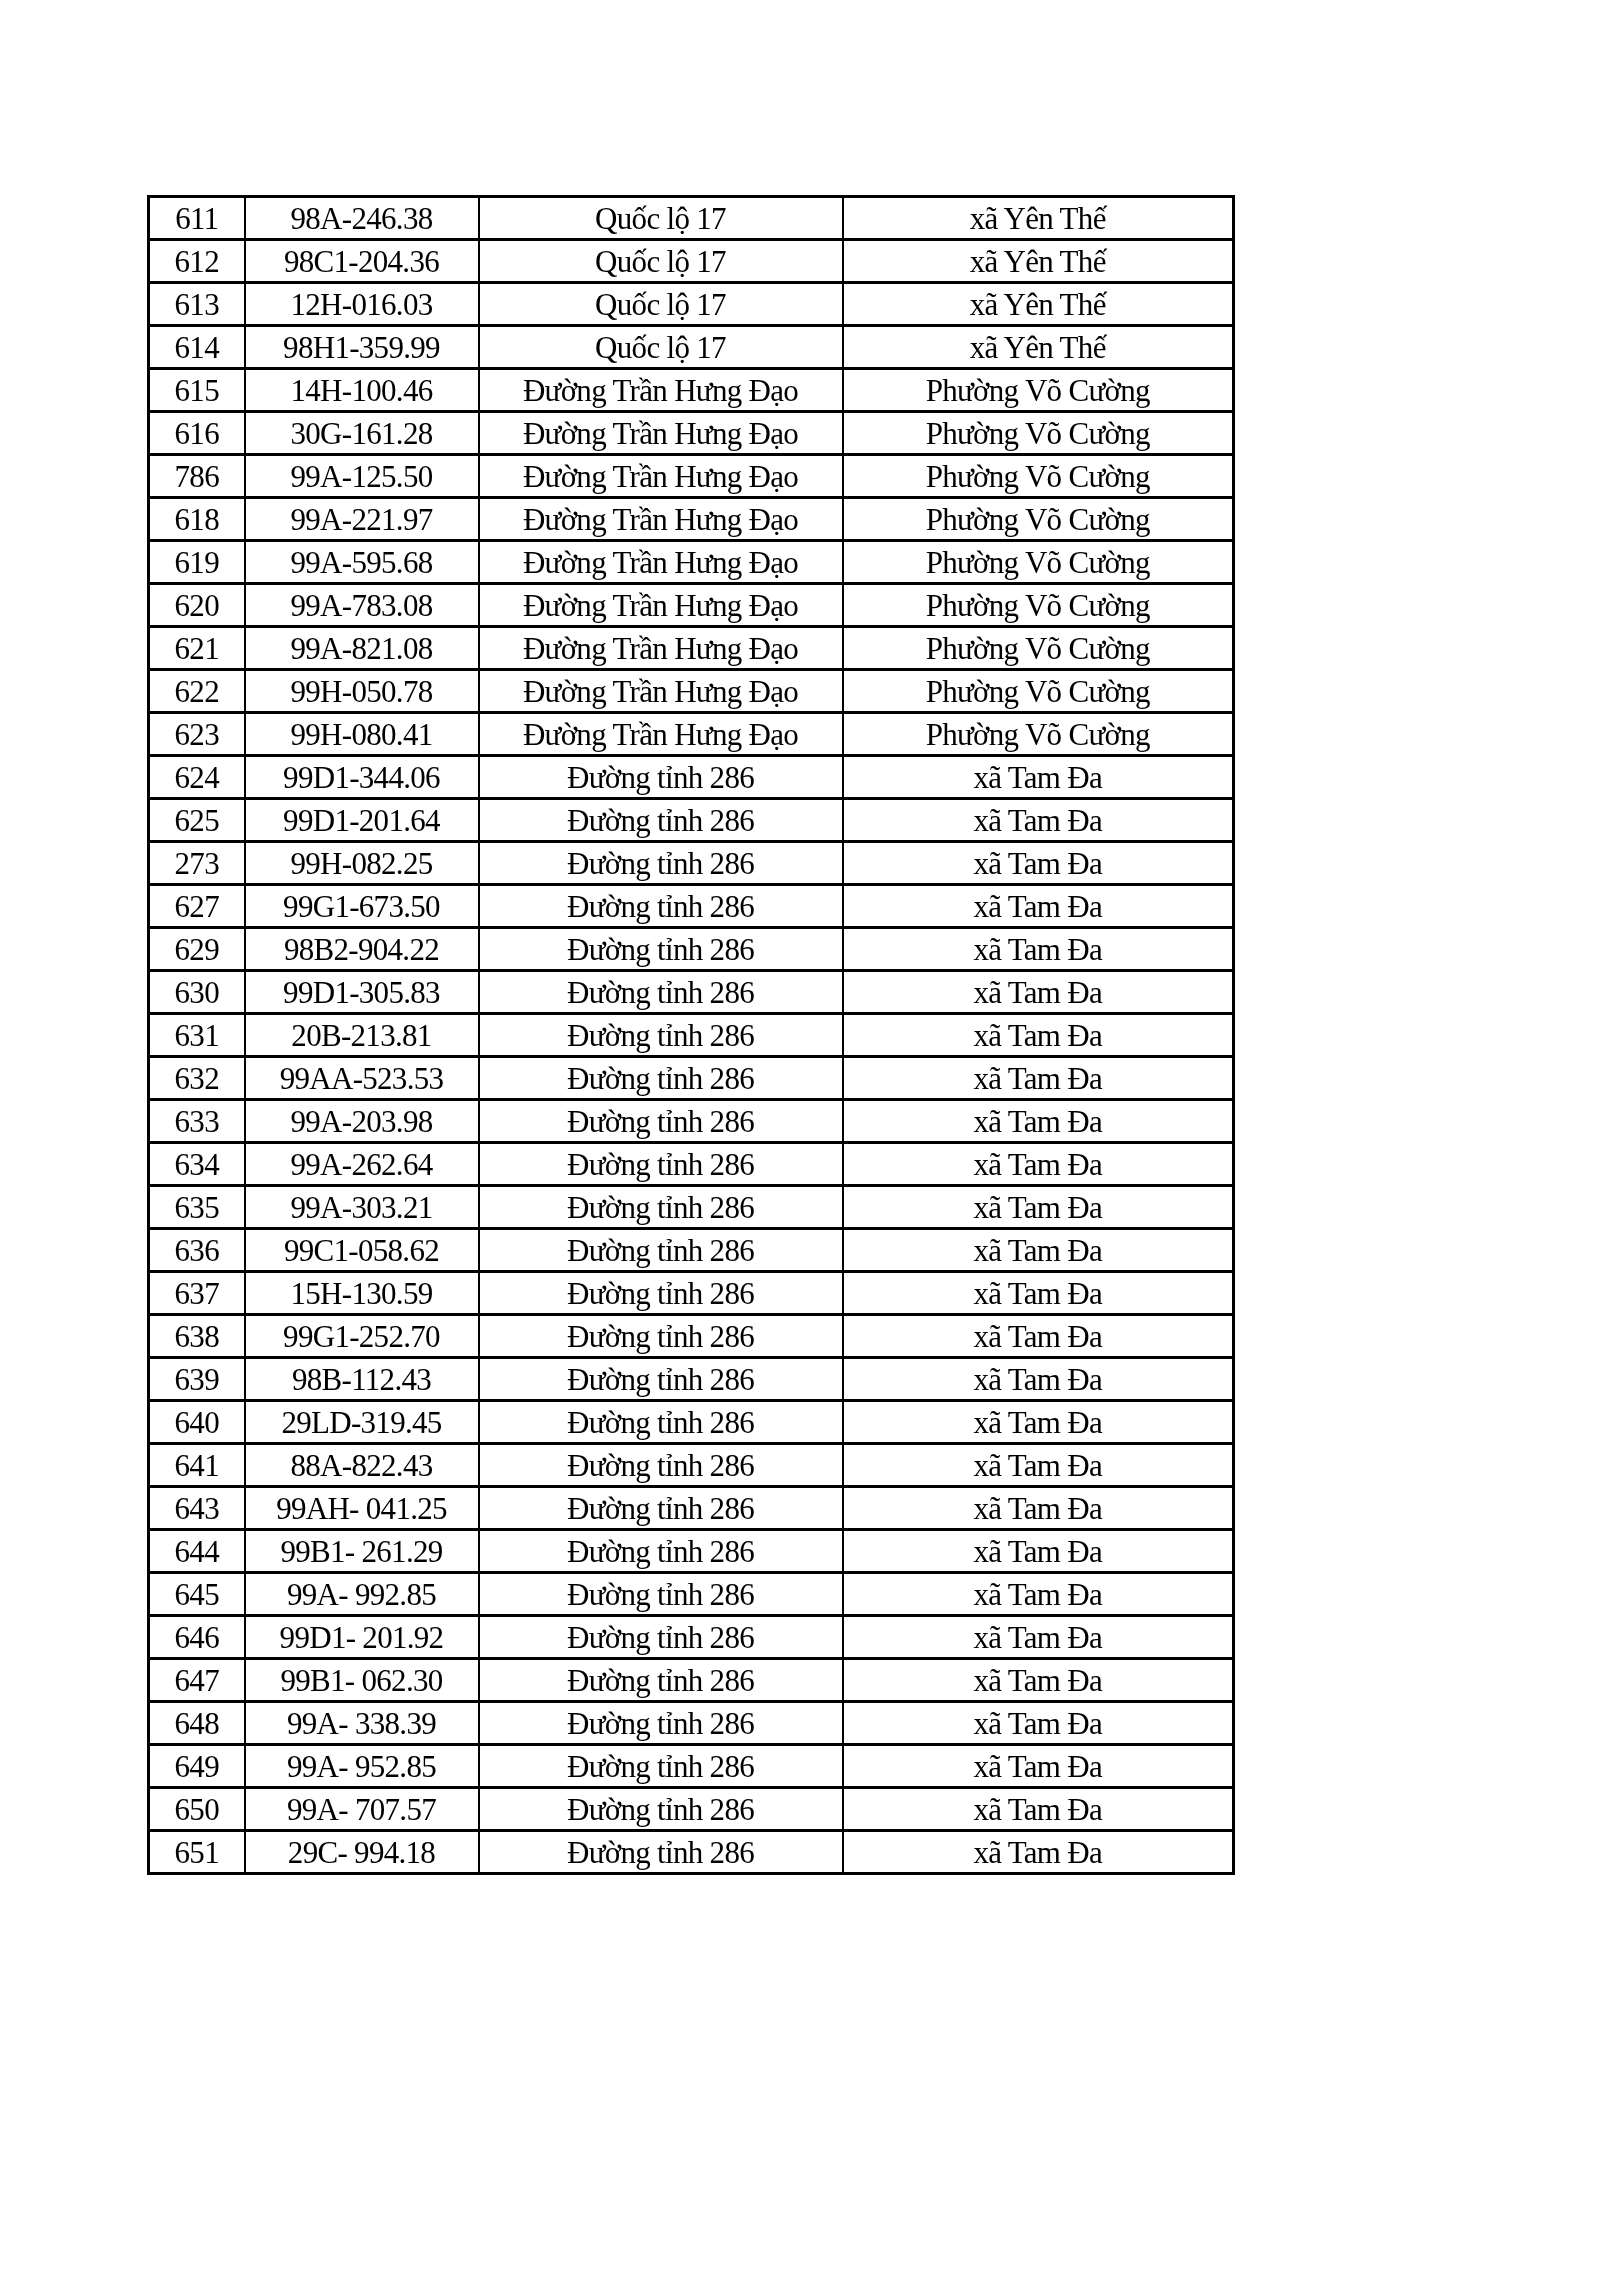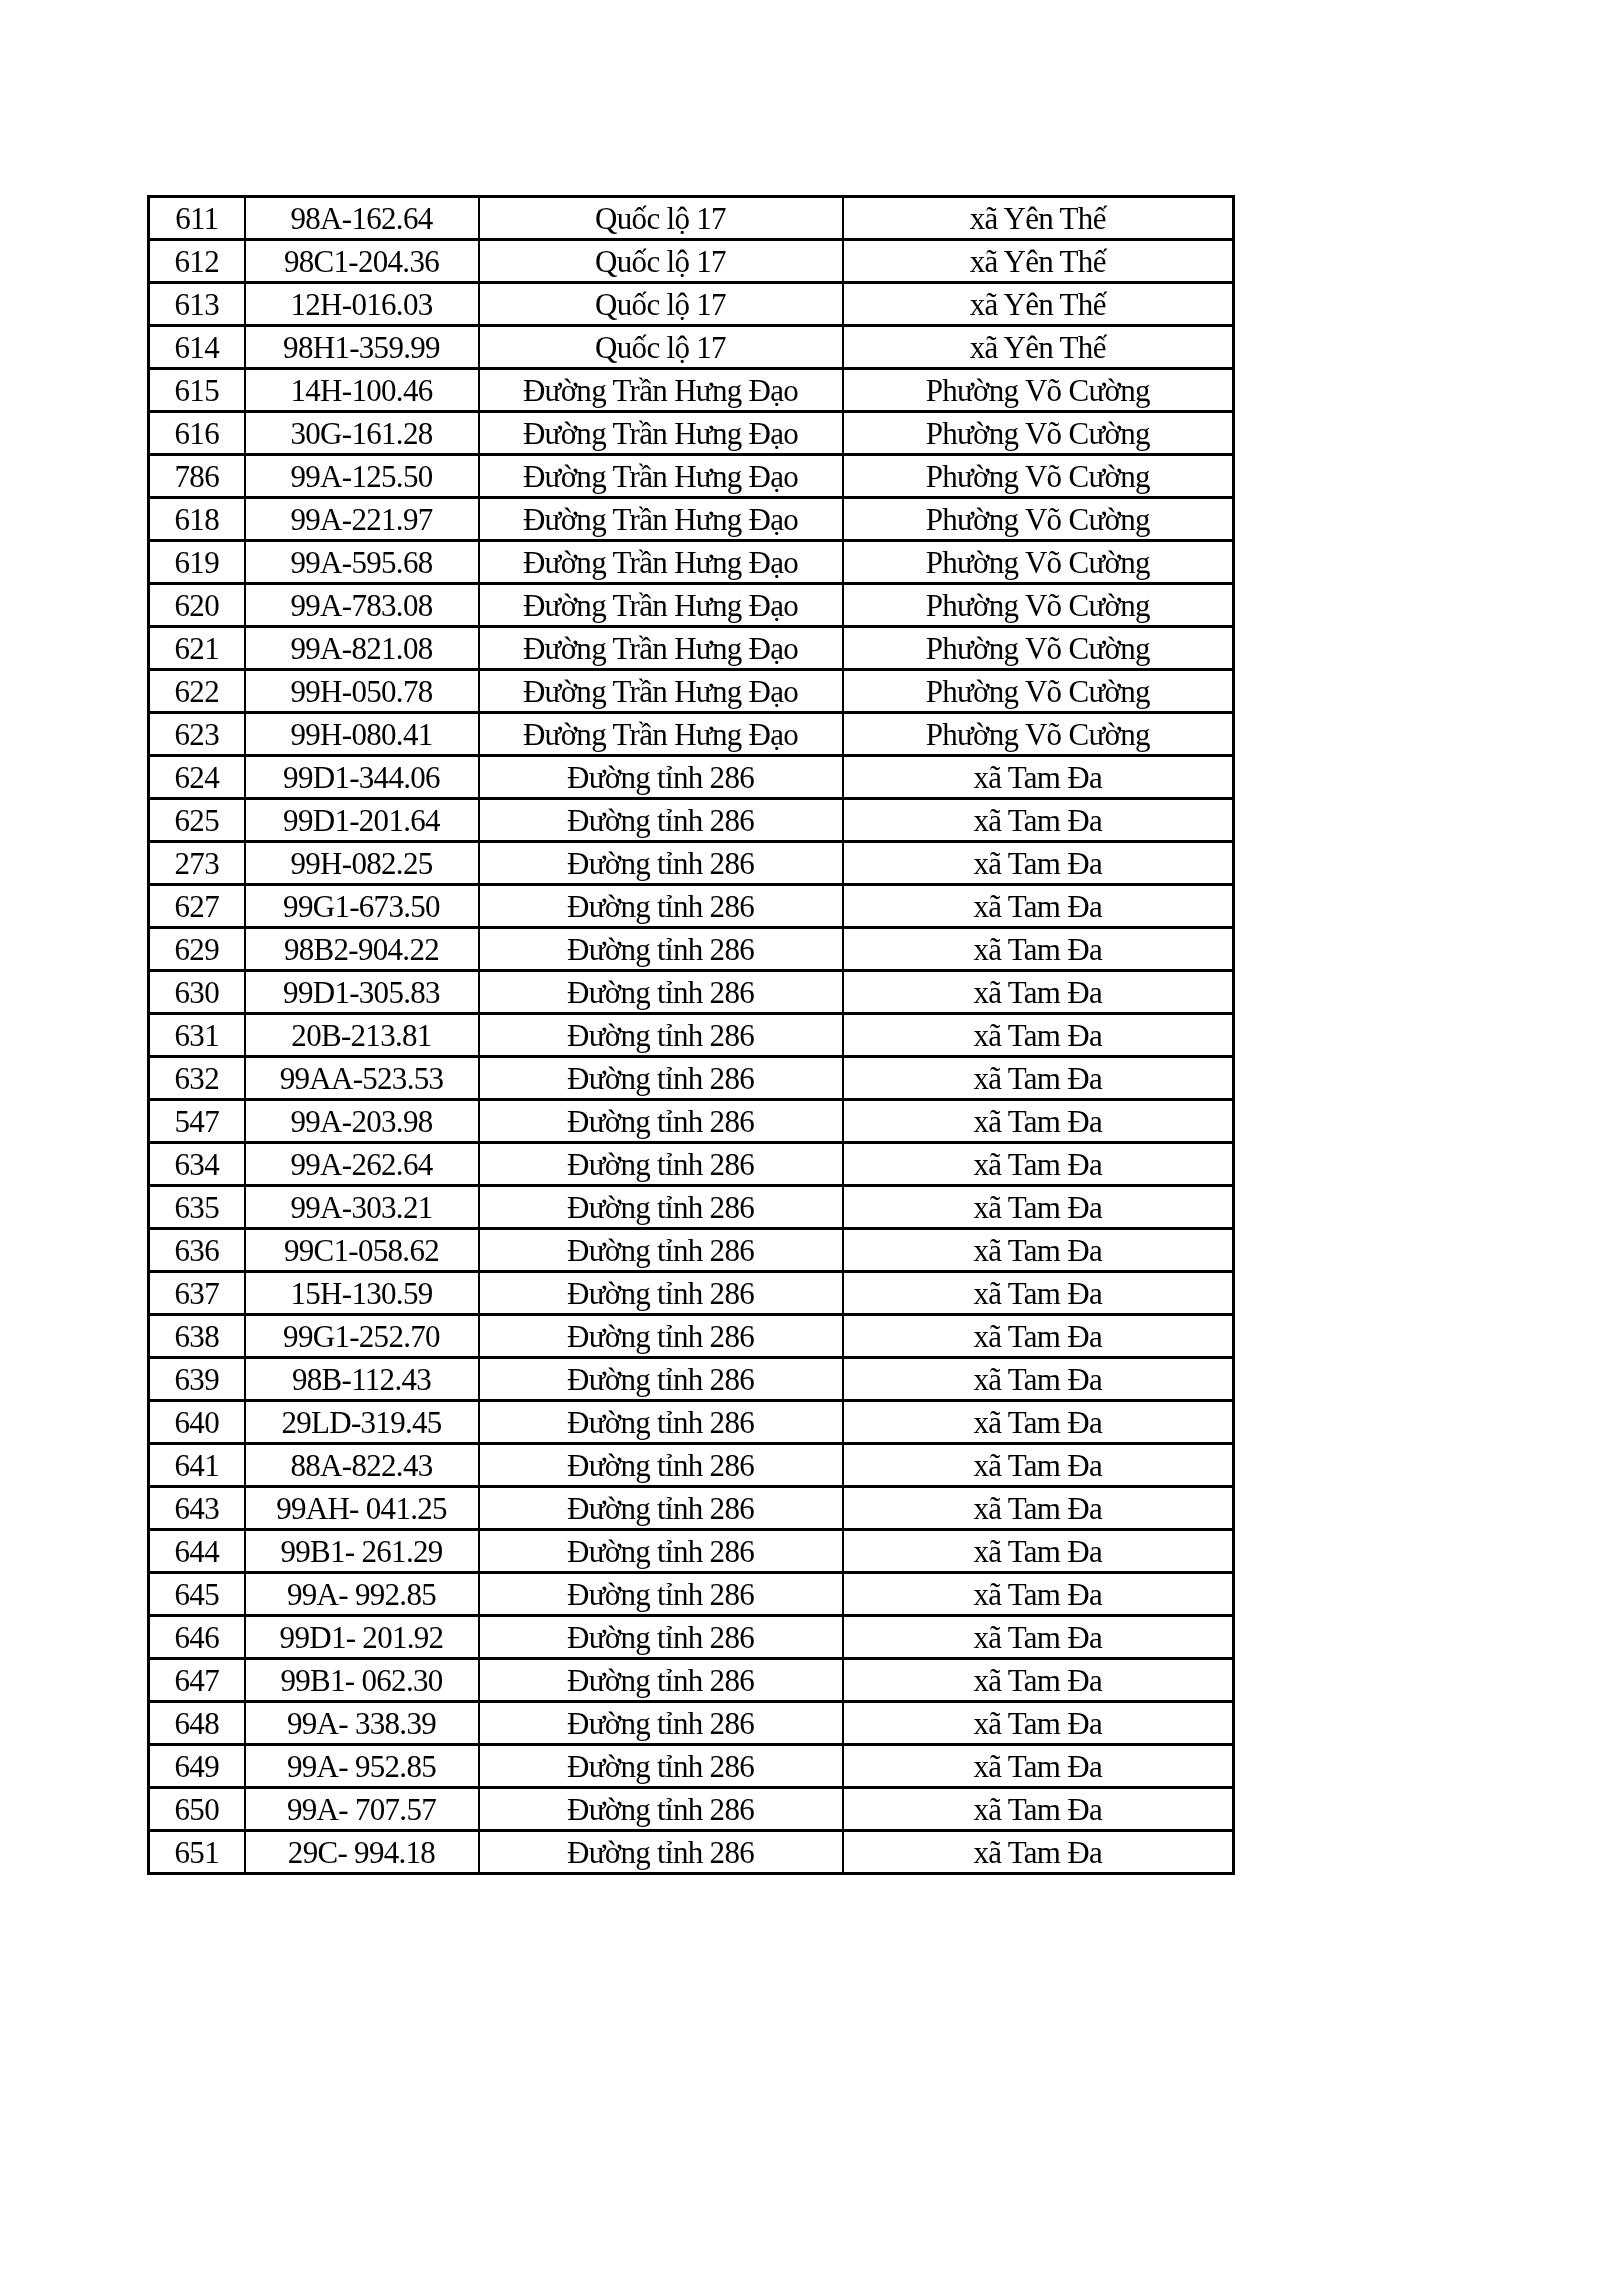--- a/index.html
+++ b/index.html
@@ -57,21 +57,21 @@
   <table class="vtable">
     <colgroup>
       <col class="c-stt">
       <col class="c-plate">
       <col class="c-street">
       <col class="c-ward">
     </colgroup>
     <tbody>
         <tr>
           <td>611</td>
-          <td>98A-162.64</td>
+          <td>98A-246.38</td>
           <td>Quốc lộ 17</td>
           <td>xã Yên Thế</td>
         </tr>
         <tr>
           <td>612</td>
           <td>98C1-204.36</td>
           <td>Quốc lộ 17</td>
           <td>xã Yên Thế</td>
         </tr>
         <tr>
@@ -182,21 +182,21 @@
           <td>Đường tỉnh 286</td>
           <td>xã Tam Đa</td>
         </tr>
         <tr>
           <td>632</td>
           <td>99AA-523.53</td>
           <td>Đường tỉnh 286</td>
           <td>xã Tam Đa</td>
         </tr>
         <tr>
-          <td>547</td>
+          <td>633</td>
           <td>99A-203.98</td>
           <td>Đường tỉnh 286</td>
           <td>xã Tam Đa</td>
         </tr>
         <tr>
           <td>634</td>
           <td>99A-262.64</td>
           <td>Đường tỉnh 286</td>
           <td>xã Tam Đa</td>
         </tr>

